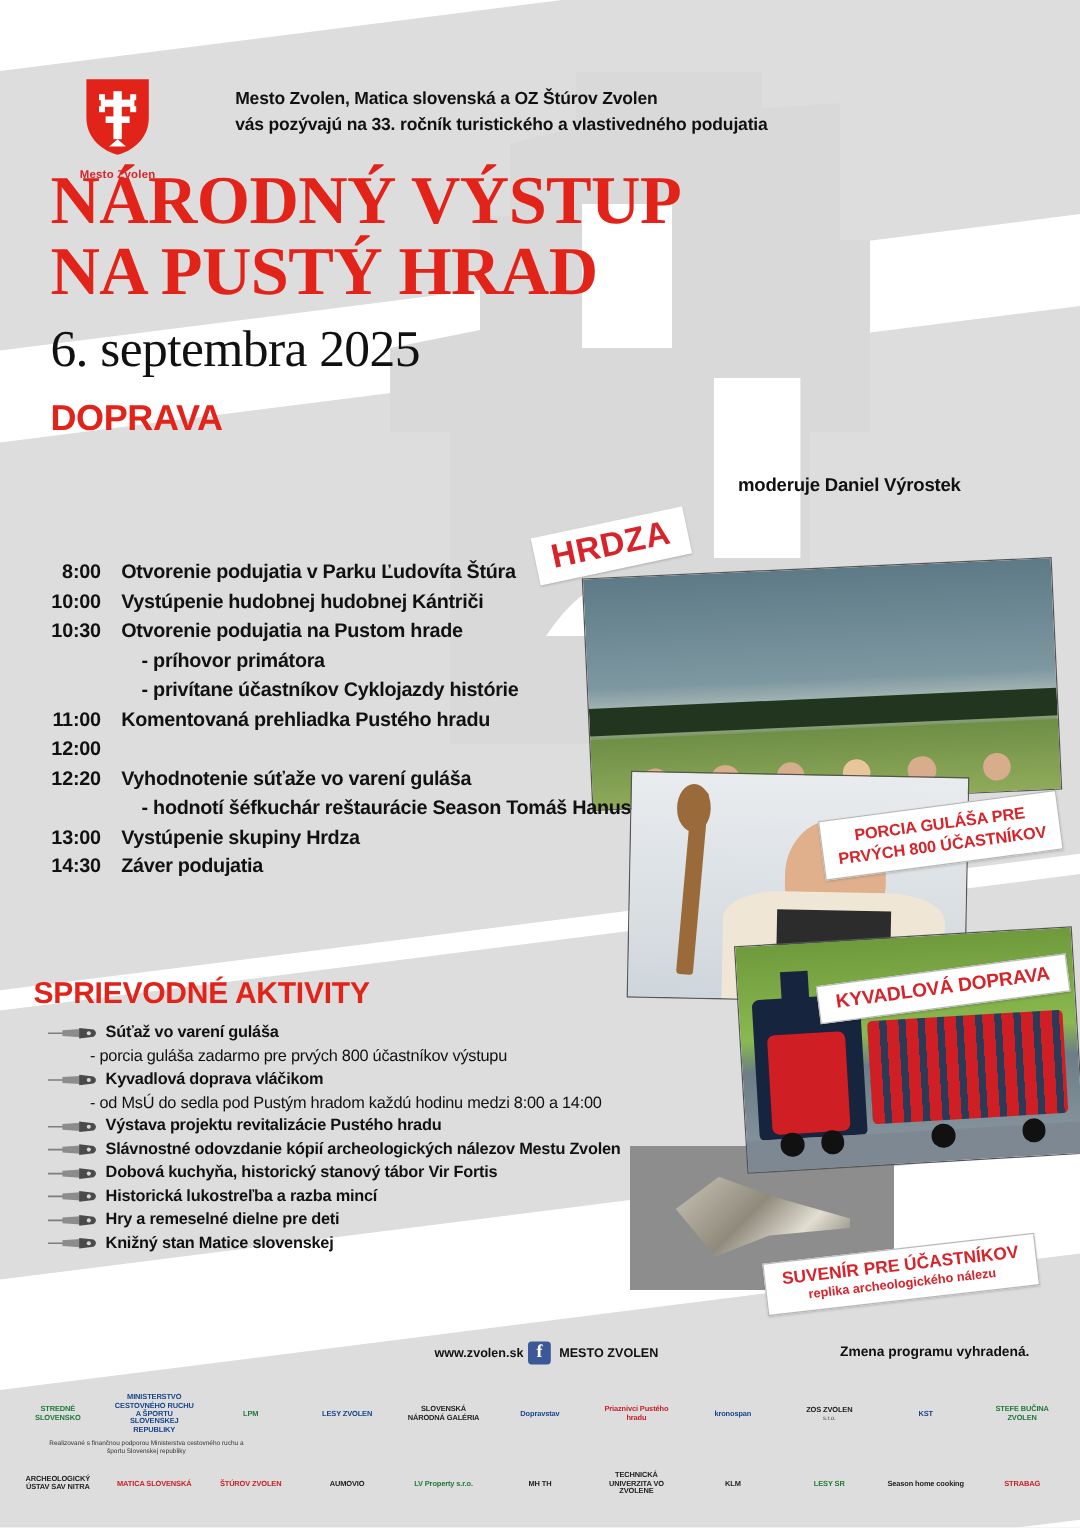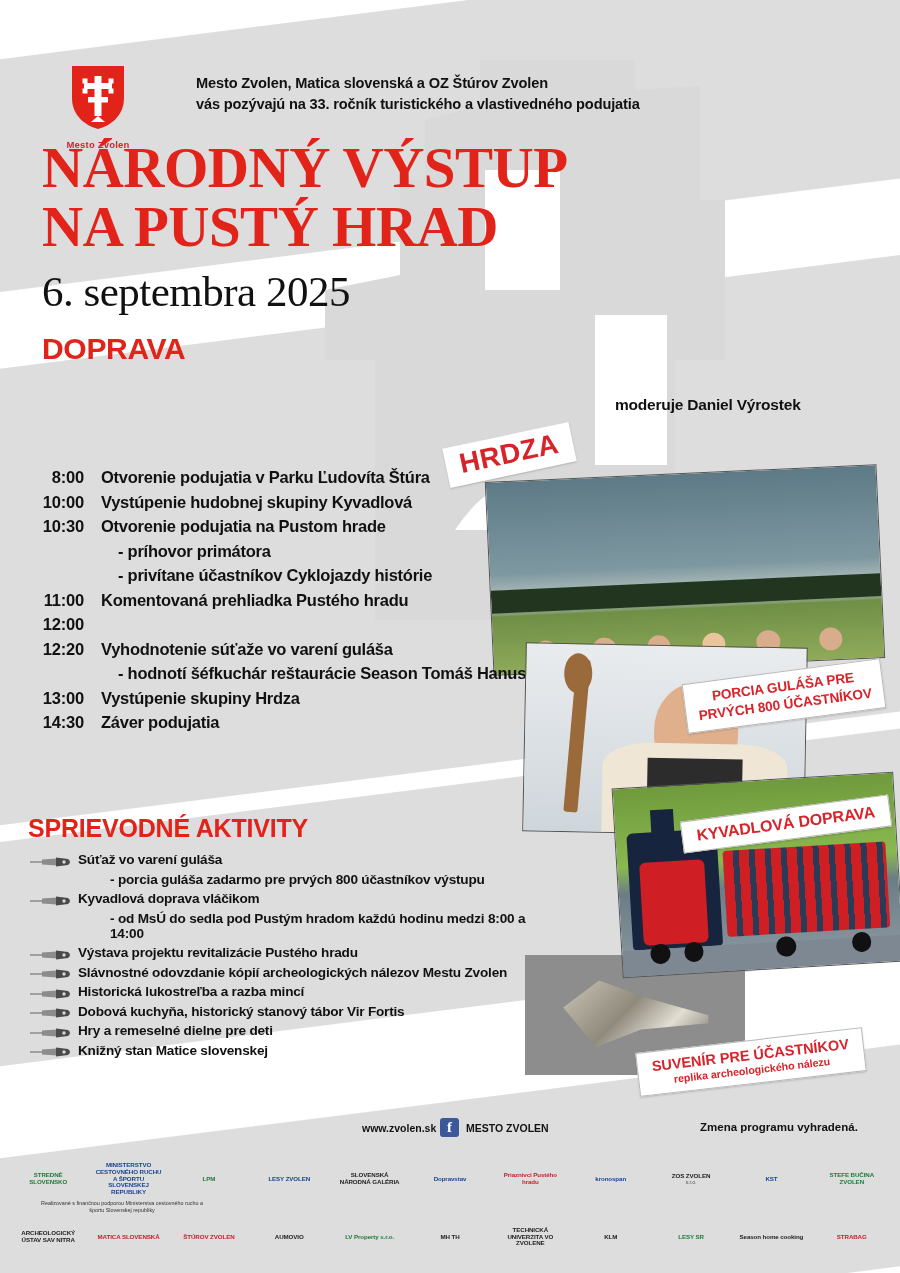--- a/index.html
+++ b/index.html
@@ -101,25 +101,25 @@
     letter-spacing:-.25px;
   }
   .psub{margin-left:100px;font-size:16.5px;font-weight:bold;color:#111;
     margin-bottom:5.5px;letter-spacing:-.25px;}
 
   
   #acts-head{
     position:absolute;left:28px;top:814px;z-index:6;
     font-size:25px;font-weight:bold;color:#e2231a;letter-spacing:-.2px;
   }
-  #acts{position:absolute;left:30px;top:852px;width:520px;z-index:6;}
+  #acts{position:absolute;left:40px;top:852px;width:520px;z-index:6;}
   .arow{display:flex;align-items:center;margin-bottom:4.5px;}
   .bullet{flex:0 0 42px;height:12px;position:relative;margin-right:6px;}
   .atext{font-size:13.6px;font-weight:bold;color:#111;letter-spacing:-.2px;}
-  .asub{margin-left:80px;font-size:13.6px;font-weight:bold;color:#111;
+  .asub{margin-left:35px;font-size:13.6px;font-weight:normal;color:#111;
     margin-bottom:4.5px;letter-spacing:-.2px;}
 
   
   .photo{position:absolute;z-index:5;border:1px solid #555;
     background-size:cover;background-position:center;overflow:hidden;}
   #ph-hrdza{left:489px;top:473px;width:390px;height:192px;
     transform:rotate(-2.6deg);}
   #ph-chef{left:524px;top:645px;width:280px;height:187px;
     transform:rotate(1.1deg);z-index:6;}
   #ph-train{left:617px;top:780px;width:280px;height:188px;
@@ -261,21 +261,21 @@
 
   <div id="moderator">moderuje Daniel Výrostek</div>
 
   <div id="program">
       <div class="prow">
         <div class="ptime">8:00</div>
         <div class="ptext">Otvorenie podujatia v Parku Ľudovíta Štúra</div>
       </div>
       <div class="prow">
         <div class="ptime">10:00</div>
-        <div class="ptext">Vystúpenie hudobnej skupiny Kyvadlová</div>
+        <div class="ptext">Vystúpenie hudobnej hudobnej Kántriči</div>
       </div>
       <div class="prow">
         <div class="ptime">10:30</div>
         <div class="ptext">Otvorenie podujatia na Pustom hrade</div>
       </div>
       <div class="psub">- príhovor primátora</div>
       <div class="psub">- privítane účastníkov Cyklojazdy histórie</div>
       <div class="prow">
         <div class="ptime">11:00</div>
         <div class="ptext">Komentovaná prehliadka Pustého hradu</div>
@@ -338,30 +338,30 @@
           </svg></span>
         <span class="atext">Slávnostné odovzdanie kópií archeologických nálezov Mestu Zvolen</span>
       </div>
       <div class="arow">
         <span class="bullet"><svg viewBox="0 0 42 12" width="42" height="12">
             <path d="M0 6 L14 6" stroke="#7d7d7d" stroke-width="1.3"></path>
             <path d="M12 3.6 L27 2.6 L27 9.4 L12 8.4 Z" fill="#8c8c8c"></path>
             <path d="M26 1.6 L38 3 Q42 6 38 9 L26 10.4 Z" fill="#4a4a4a"></path>
             <circle cx="34" cy="6" r="1.7" fill="#d8d8d8"></circle>
           </svg></span>
+        <span class="atext">Dobová kuchyňa, historický stanový tábor Vir Fortis</span>
+      </div>
+      <div class="arow">
+        <span class="bullet"><svg viewBox="0 0 42 12" width="42" height="12">
+            <path d="M0 6 L14 6" stroke="#7d7d7d" stroke-width="1.3"></path>
+            <path d="M12 3.6 L27 2.6 L27 9.4 L12 8.4 Z" fill="#8c8c8c"></path>
+            <path d="M26 1.6 L38 3 Q42 6 38 9 L26 10.4 Z" fill="#4a4a4a"></path>
+            <circle cx="34" cy="6" r="1.7" fill="#d8d8d8"></circle>
+          </svg></span>
         <span class="atext">Historická lukostreľba a razba mincí</span>
-      </div>
-      <div class="arow">
-        <span class="bullet"><svg viewBox="0 0 42 12" width="42" height="12">
-            <path d="M0 6 L14 6" stroke="#7d7d7d" stroke-width="1.3"></path>
-            <path d="M12 3.6 L27 2.6 L27 9.4 L12 8.4 Z" fill="#8c8c8c"></path>
-            <path d="M26 1.6 L38 3 Q42 6 38 9 L26 10.4 Z" fill="#4a4a4a"></path>
-            <circle cx="34" cy="6" r="1.7" fill="#d8d8d8"></circle>
-          </svg></span>
-        <span class="atext">Dobová kuchyňa, historický stanový tábor Vir Fortis</span>
       </div>
       <div class="arow">
         <span class="bullet"><svg viewBox="0 0 42 12" width="42" height="12">
             <path d="M0 6 L14 6" stroke="#7d7d7d" stroke-width="1.3"></path>
             <path d="M12 3.6 L27 2.6 L27 9.4 L12 8.4 Z" fill="#8c8c8c"></path>
             <path d="M26 1.6 L38 3 Q42 6 38 9 L26 10.4 Z" fill="#4a4a4a"></path>
             <circle cx="34" cy="6" r="1.7" fill="#d8d8d8"></circle>
           </svg></span>
         <span class="atext">Hry a remeselné dielne pre deti</span>
       </div>

